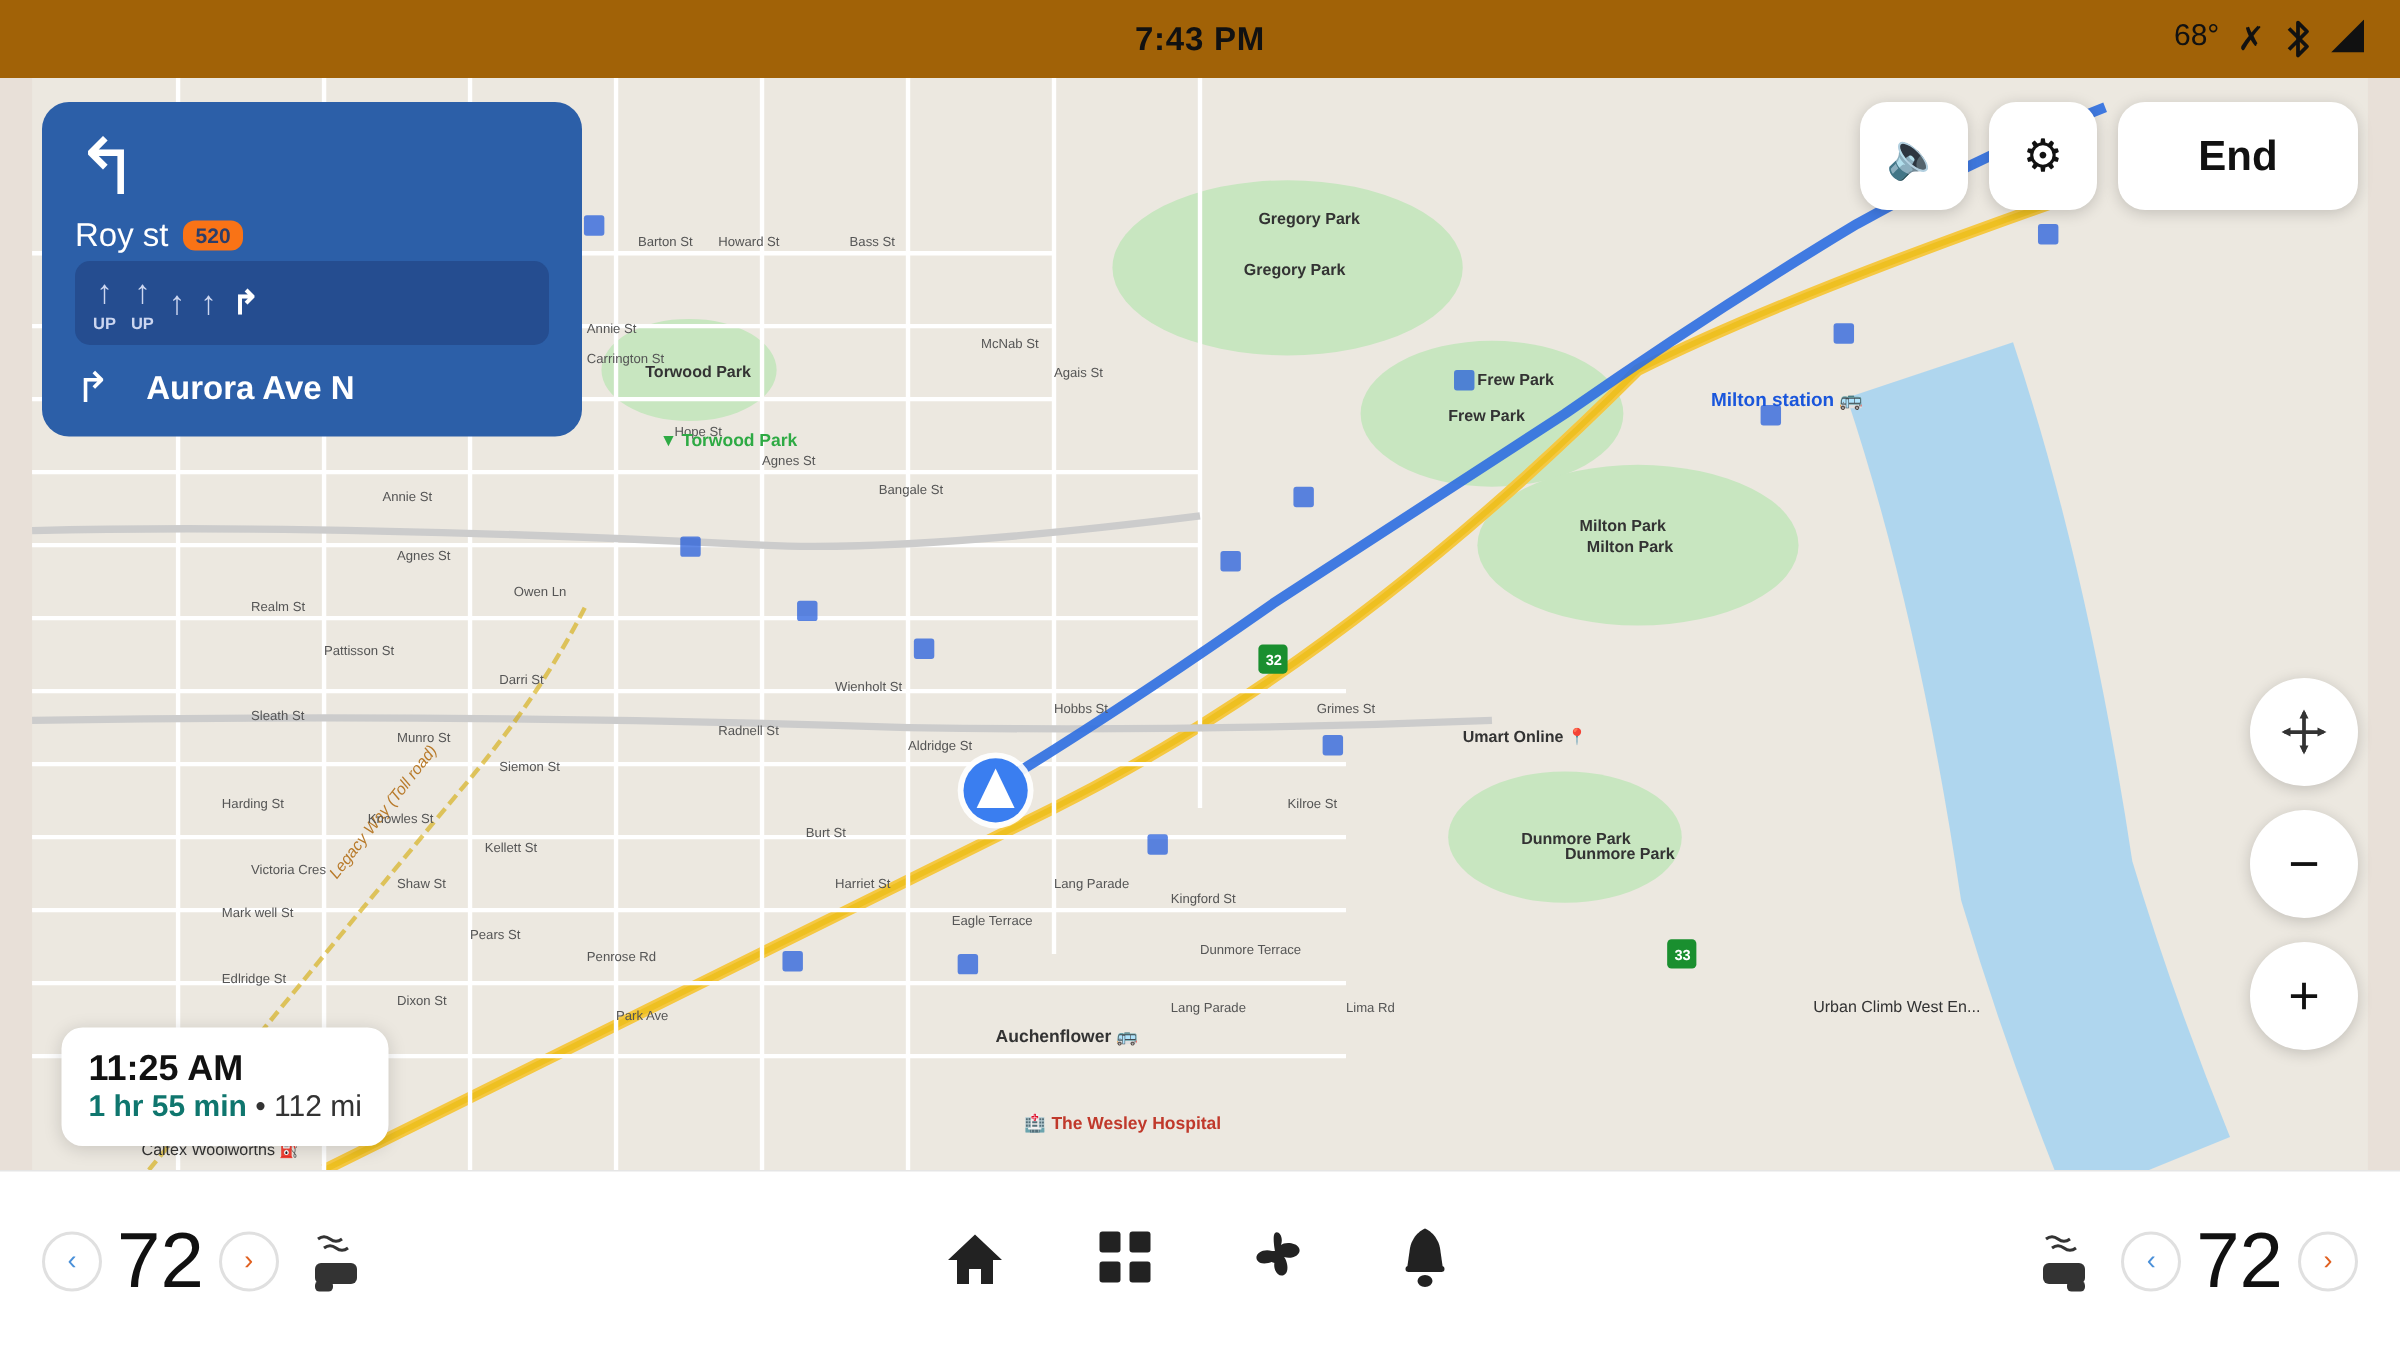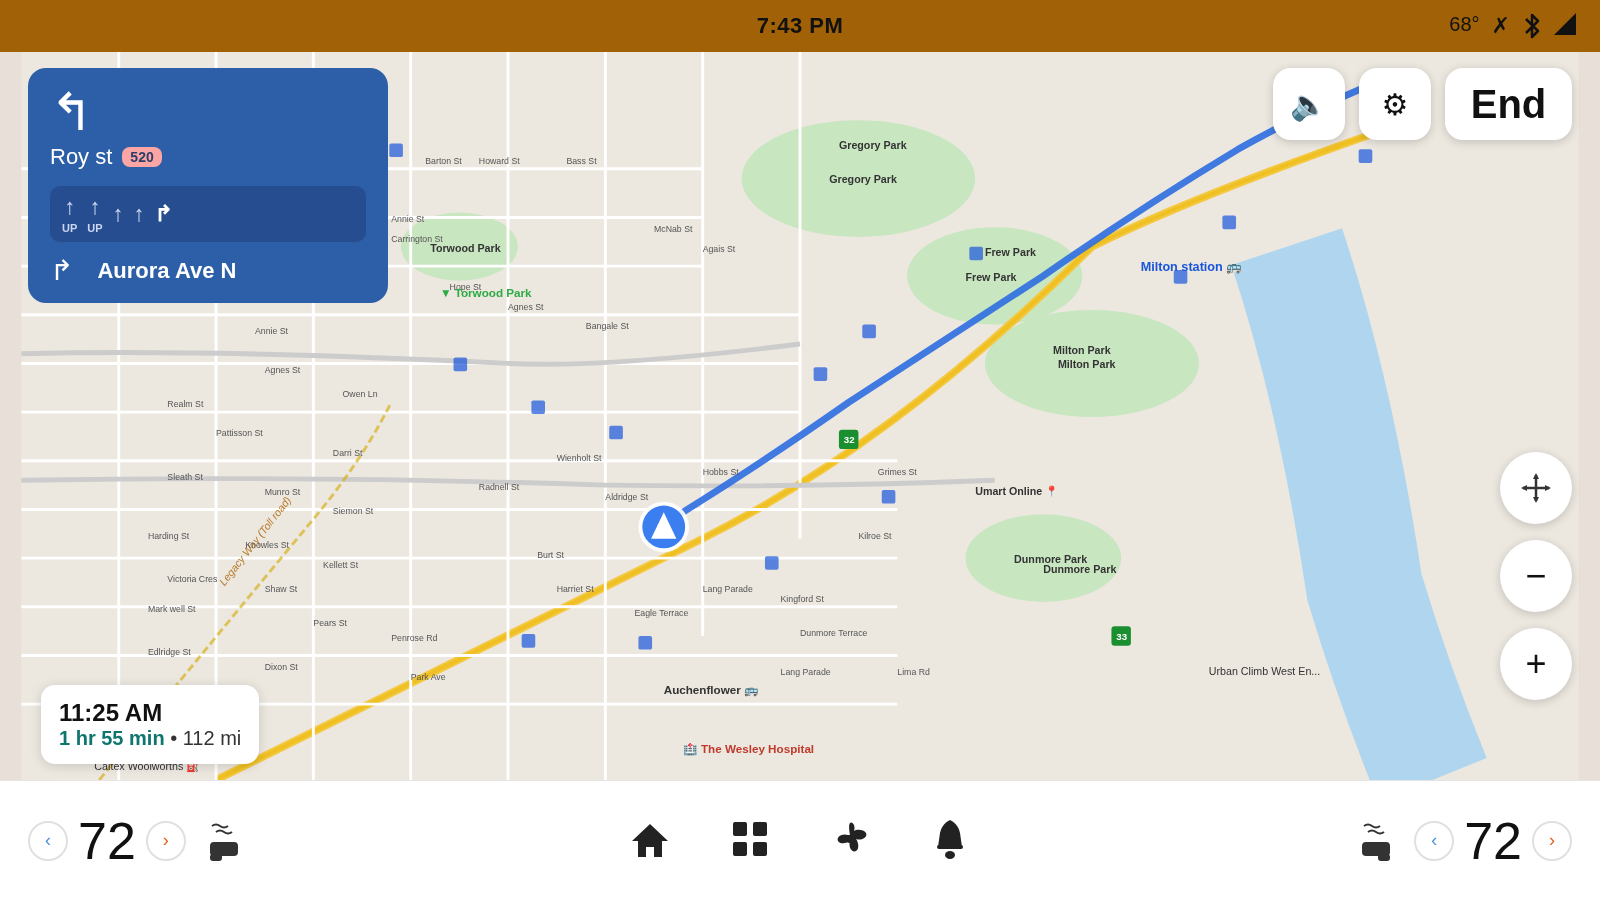--- a/index.html
+++ b/index.html
@@ -87,28 +87,28 @@
     }
     #nav-card .distance-text {
       font-size: 48px;
       font-weight: 700;
       letter-spacing: -1px;
     }
     #nav-card .street-row {
       display: flex;
       align-items: center;
       gap: 10px;
-      margin-bottom: 16px;
+      margin-bottom: 4px;
     }
     #nav-card .street-name {
       font-size: 22px;
       font-weight: 500;
     }
     #nav-card .route-badge {
-      background: #fca5a5;
+      background: #f97316;
       color: #2c3e6a;
       border-radius: 8px;
       font-size: 14px;
       font-weight: 700;
       padding: 2px 8px;
     }
     #nav-card .street-name2 {
       font-size: 26px;
       font-weight: 700;
       margin-bottom: 10px;
@@ -190,23 +190,23 @@
       align-items: center;
       justify-content: center;
       box-shadow: 0 2px 10px rgba(0,0,0,0.18);
       cursor: pointer;
     }
     .ctrl-btn-square {
       width: 72px;
       height: 72px;
     }
     .ctrl-btn-end {
-      width: 127px;
+      width: 160px;
       height: 72px;
-      font-size: 40px;
+      font-size: 28px;
       font-weight: 700;
       color: #111;
     }
     .ctrl-btn-icon {
       font-size: 30px;
       color: #111;
     }
 
     
     #right-controls {

